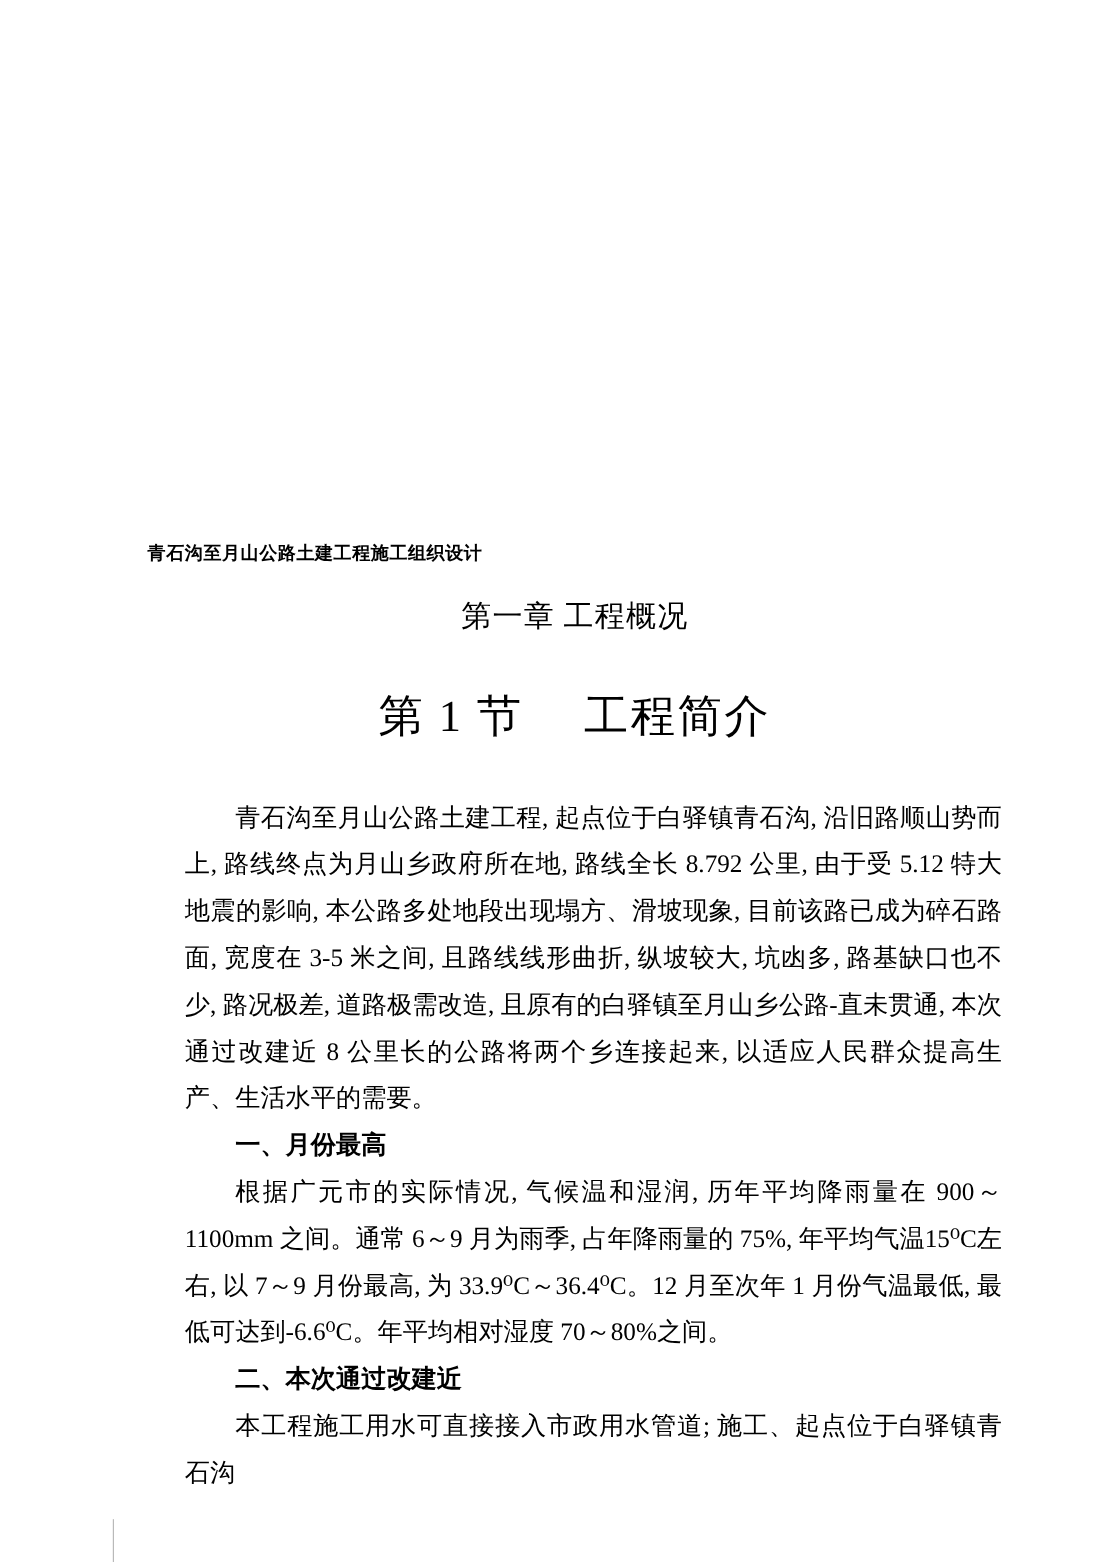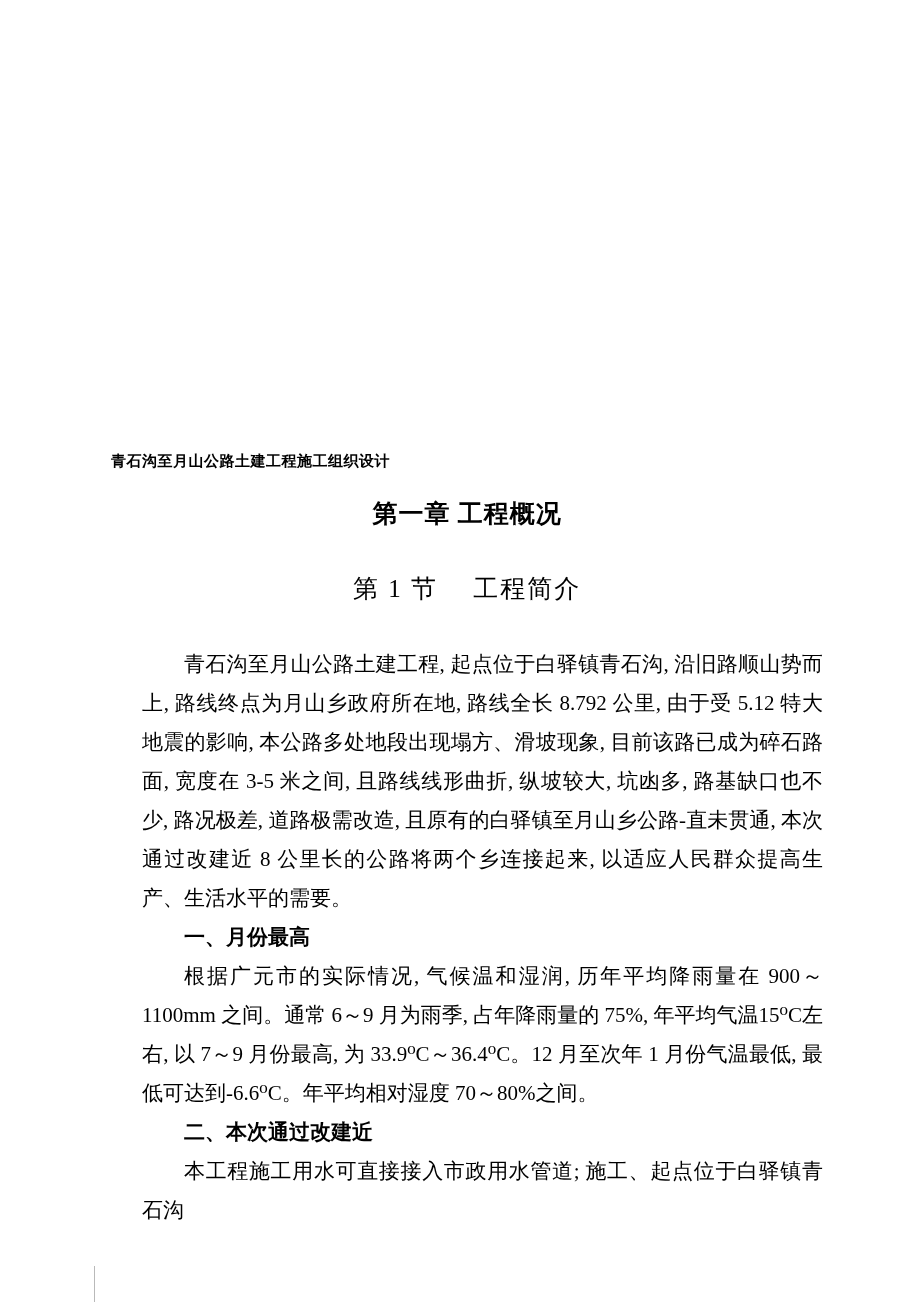--- a/index.html
+++ b/index.html
@@ -11,40 +11,40 @@
       position: relative;
       width: 920px;
       height: 1302px;
       background: #ffffff;
       color: #000000;
       font-family: "Liberation Serif", "DejaVu Serif", serif;
       overflow: hidden;
     }
     .content {
       position: absolute;
-      left: 111px;
+      left: 123px;
       top: 452px;
       width: 712px;
     }
     .doc-header {
       font-size: 15px;
       font-weight: bold;
       letter-spacing: 0.5px;
     }
     .chapter-title {
       margin-top: 26px;
       text-align: center;
       font-size: 25px;
-      font-weight: bold;
+      font-weight: normal;
       letter-spacing: 1px;
     }
     .section-title {
       margin-top: 42px;
       text-align: center;
-      font-size: 25px;
+      font-size: 37px;
       font-weight: 400;
       letter-spacing: 2px;
     }
     .body-text {
       margin-top: 40px;
       font-size: 21px;
       line-height: 39px;
       text-align: justify;
       text-justify: inter-ideograph;
       margin-left: 31px;

